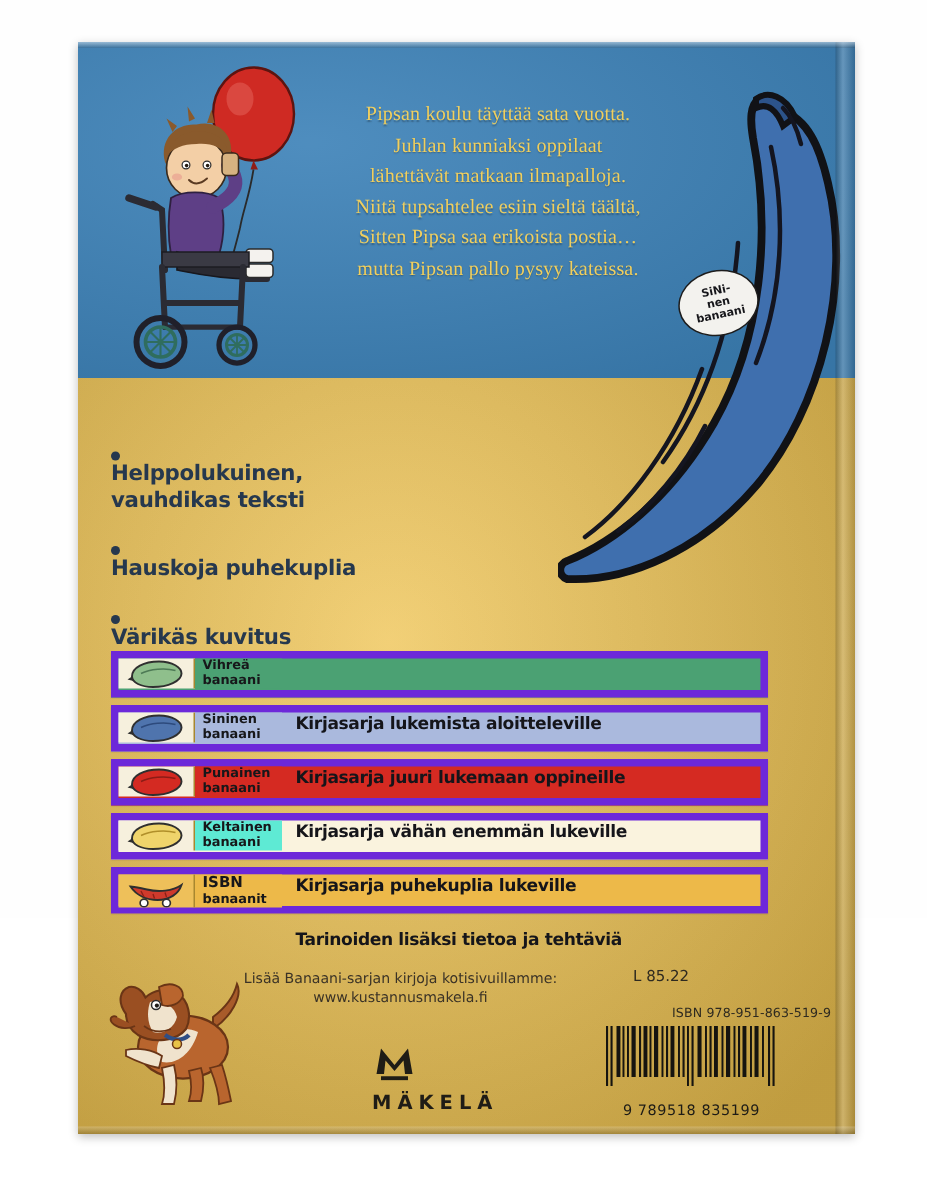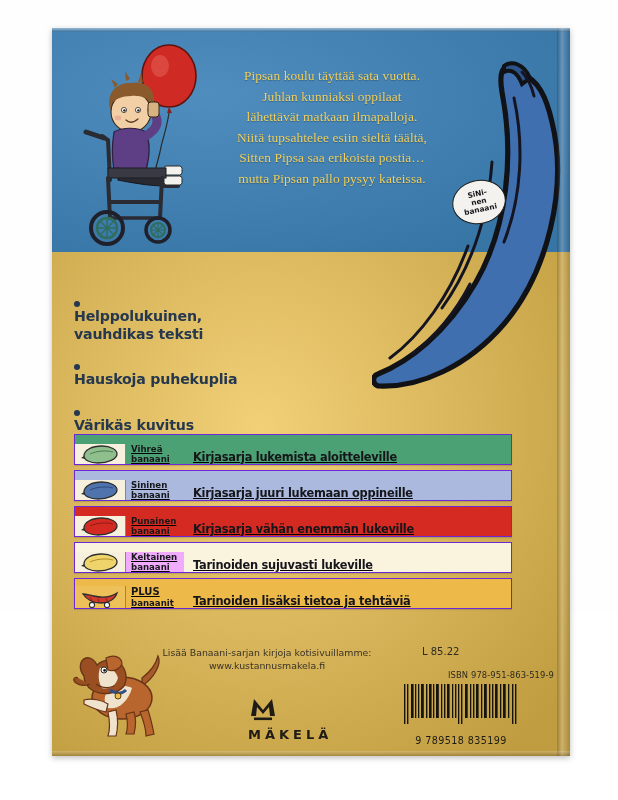--- a/index.html
+++ b/index.html
@@ -84,24 +84,23 @@
     margin:7px 9px 0 0;flex:none;
   }
   .bullet-text{
     color:#26384e;font-family:"DejaVu Sans",sans-serif;
     font-weight:700;font-size:14.2px;line-height:1.28;letter-spacing:-.2px;
   }
 
   
   .series{position:absolute;left:22px;top:182px;width:438px;z-index:13;}
   .srow{
-    display:flex;align-items:flex-end;height:31px;margin-bottom:5px;
-    border:1px solid #6d28d9;box-sizing:border-box;
+    display:flex;align-items:flex-start;height:31px;margin-bottom:5px;
+    border:5px solid #6d28d9;box-sizing:border-box;
     box-shadow:0 1px 1px rgba(0,0,0,.13);
-    text-decoration:underline;
   }
   .scell-icon{
     width:50px;flex:none;background:#f6f0dd;border-right:1px solid #a8872f;
     display:flex;align-items:center;justify-content:center;
   }
   .scell-name{
     width:58px;flex:none;
     display:flex;flex-direction:column;justify-content:center;
     padding-left:5px;box-sizing:border-box;
     font-family:"DejaVu Sans",sans-serif;font-size:8.6px;
@@ -298,38 +297,38 @@
         </div>
 
         <div class="srow" style="background:#faf3de">
           <div class="scell-icon">
             <svg width="40" height="20" viewBox="0 0 40 20">
               <path d="M4 12 C4 6 12 2 22 2 C31 2 37 6 37 10 C37 15 28 19 18 19 C10 19 4 16 4 12 Z" fill="#efd46b" stroke="#2f2f2f" stroke-width="1.3"></path>
               <path d="M10 10 C16 7 26 6 33 8" stroke="#b08f2a" stroke-width="1" fill="none"></path>
               <path d="M4 12 l-3 2 l4 1 z" fill="#2f2f2f"></path>
             </svg>
           </div>
-          <div class="scell-name" style="background:#f0abfc">
+          <div class="scell-name" style="background:#5eead4">
             <span>Keltainen</span>
             <span>banaani</span>
           </div>
-          <div class="scell-desc">Tarinoiden sujuvasti lukeville</div>
+          <div class="scell-desc">Kirjasarja puhekuplia lukeville</div>
         </div>
 
         <div class="srow" style="background:#edb949">
           <div class="scell-icon" style="background:#eec05a">
             <svg width="40" height="22" viewBox="0 0 40 22">
               <path d="M3 8 C7 14 14 17 21 17 C29 17 35 13 37 7 C31 11 22 12 14 10 C9 9 5 8 3 8 Z" fill="#cf3a2c" stroke="#2f2f2f" stroke-width="1.3"></path>
               <circle cx="12" cy="19" r="2.6" fill="#fff" stroke="#2f2f2f" stroke-width="1.1"></circle>
               <circle cx="27" cy="19" r="2.6" fill="#fff" stroke="#2f2f2f" stroke-width="1.1"></circle>
               <path d="M10 11 l2 4 M18 13 l1 3 M26 12 l1 3" stroke="#8c1f16" stroke-width=".9"></path>
             </svg>
           </div>
           <div class="scell-name" style="background:#edb949">
-            <span style="font-size:10px">PLUS</span>
+            <span style="font-size:10px">ISBN</span>
             <span>banaanit</span>
           </div>
           <div class="scell-desc">Tarinoiden lisäksi tietoa ja tehtäviä</div>
         </div>
       </div>
 
       <svg class="dog" viewBox="0 0 112 104">
 
         <path d="M80 48 C92 40 100 26 96 18 C94 26 88 34 80 40 Z" fill="#a85b2a" stroke="#6a3516" stroke-width="1.3"></path>
 

